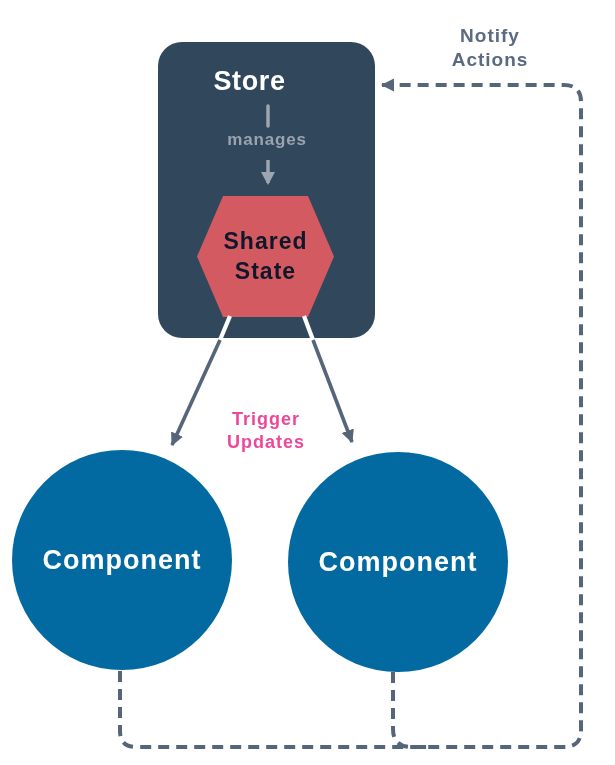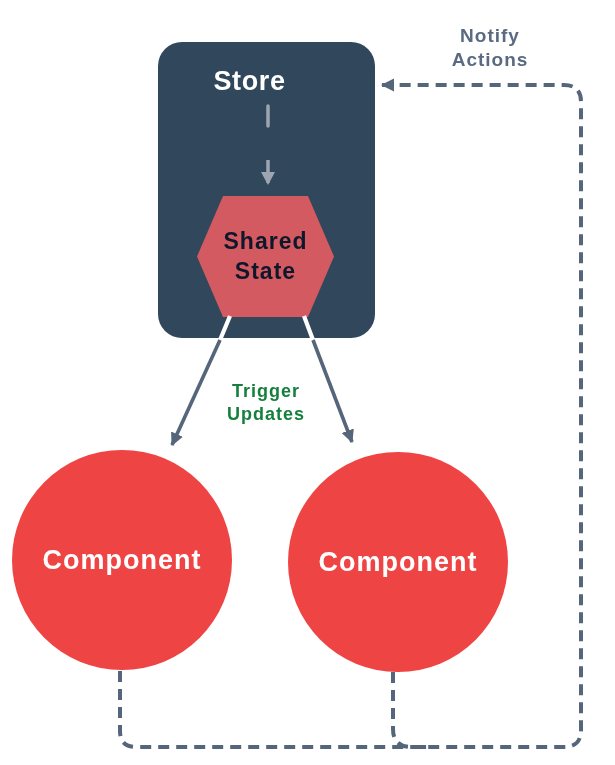--- a/index.html
+++ b/index.html
@@ -23,21 +23,21 @@
     left: 197px; top: 196px;
     width: 137px; height: 121px;
     background: #d45a61;
     clip-path: polygon(0% 50%, 19% 0%, 81% 0%, 100% 50%, 81% 100%, 19% 100%);
     z-index: 2;
     display: flex; align-items: center; justify-content: center;
   }
   .circle {
     width: 220px; height: 220px;
     border-radius: 50%;
-    background: #ef4444;
+    background: #0369a1;
     z-index: 1;
     display: flex; align-items: center; justify-content: center;
   }
   .circle-left  { left: 12px;  top: 450px; }
   .circle-right { left: 288px; top: 452px; }
   svg.connectors {
     position: absolute; left: 0; top: 0;
     width: 615px; height: 765px;
     z-index: 3;
     pointer-events: none;
@@ -60,22 +60,22 @@
   .hex-label {
     font-size: 23px; color: #0f172a; letter-spacing: 1px;
     line-height: 1.28; text-align: center; font-weight: 700;
     white-space: pre-line;
   }
   .circle-label {
     font-size: 27px; color: #ffffff; letter-spacing: 1px;
     font-weight: 700;
   }
   .trigger-label {
-    left: 191px; top: 380px; width: 150px;
-    font-size: 18px; color: #15803d; letter-spacing: 1px;
+    left: 191px; top: 408px; width: 150px;
+    font-size: 18px; color: #ec4899; letter-spacing: 1px;
     line-height: 1.3;
   }
   .notify-label {
     left: 429px; top: 24px; width: 122px;
     font-size: 19px; color: #5a6a80; letter-spacing: 1px;
     line-height: 1.25;
   }
 </style>
 </head>
 <body>
@@ -117,20 +117,21 @@
     <line x1="220" y1="340" x2="172" y2="445" stroke="#55657a" stroke-width="3.6" marker-end="url(#mArrowSlate)"></line>
     <line x1="313" y1="340" x2="352" y2="442" stroke="#55657a" stroke-width="3.6" marker-end="url(#mArrowSlate)"></line>
 
     <path d="M 120 671 L 120 731 Q 120 747 136 747 L 564 747 Q 581 747 581 730 L 581 102 Q 581 85 564 85 L 382 85" fill="none" stroke="#55657a" stroke-width="4" stroke-dasharray="11 7" marker-end="url(#mArrowSlate)"></path>
 
     <path d="M 393 672 L 393 729 Q 393 746 410 747 L 430 747" fill="none" stroke="#55657a" stroke-width="4" stroke-dasharray="11 7"></path>
   </svg>
 
   <div class="label store-label">Store</div>
 
+  <div class="label manages-label">manages</div>
 
   <div class="label trigger-label">Trigger
 Updates</div>
 
   <div class="label notify-label">Notify
 Actions</div>
 
 </div>
 
 </body></html>

